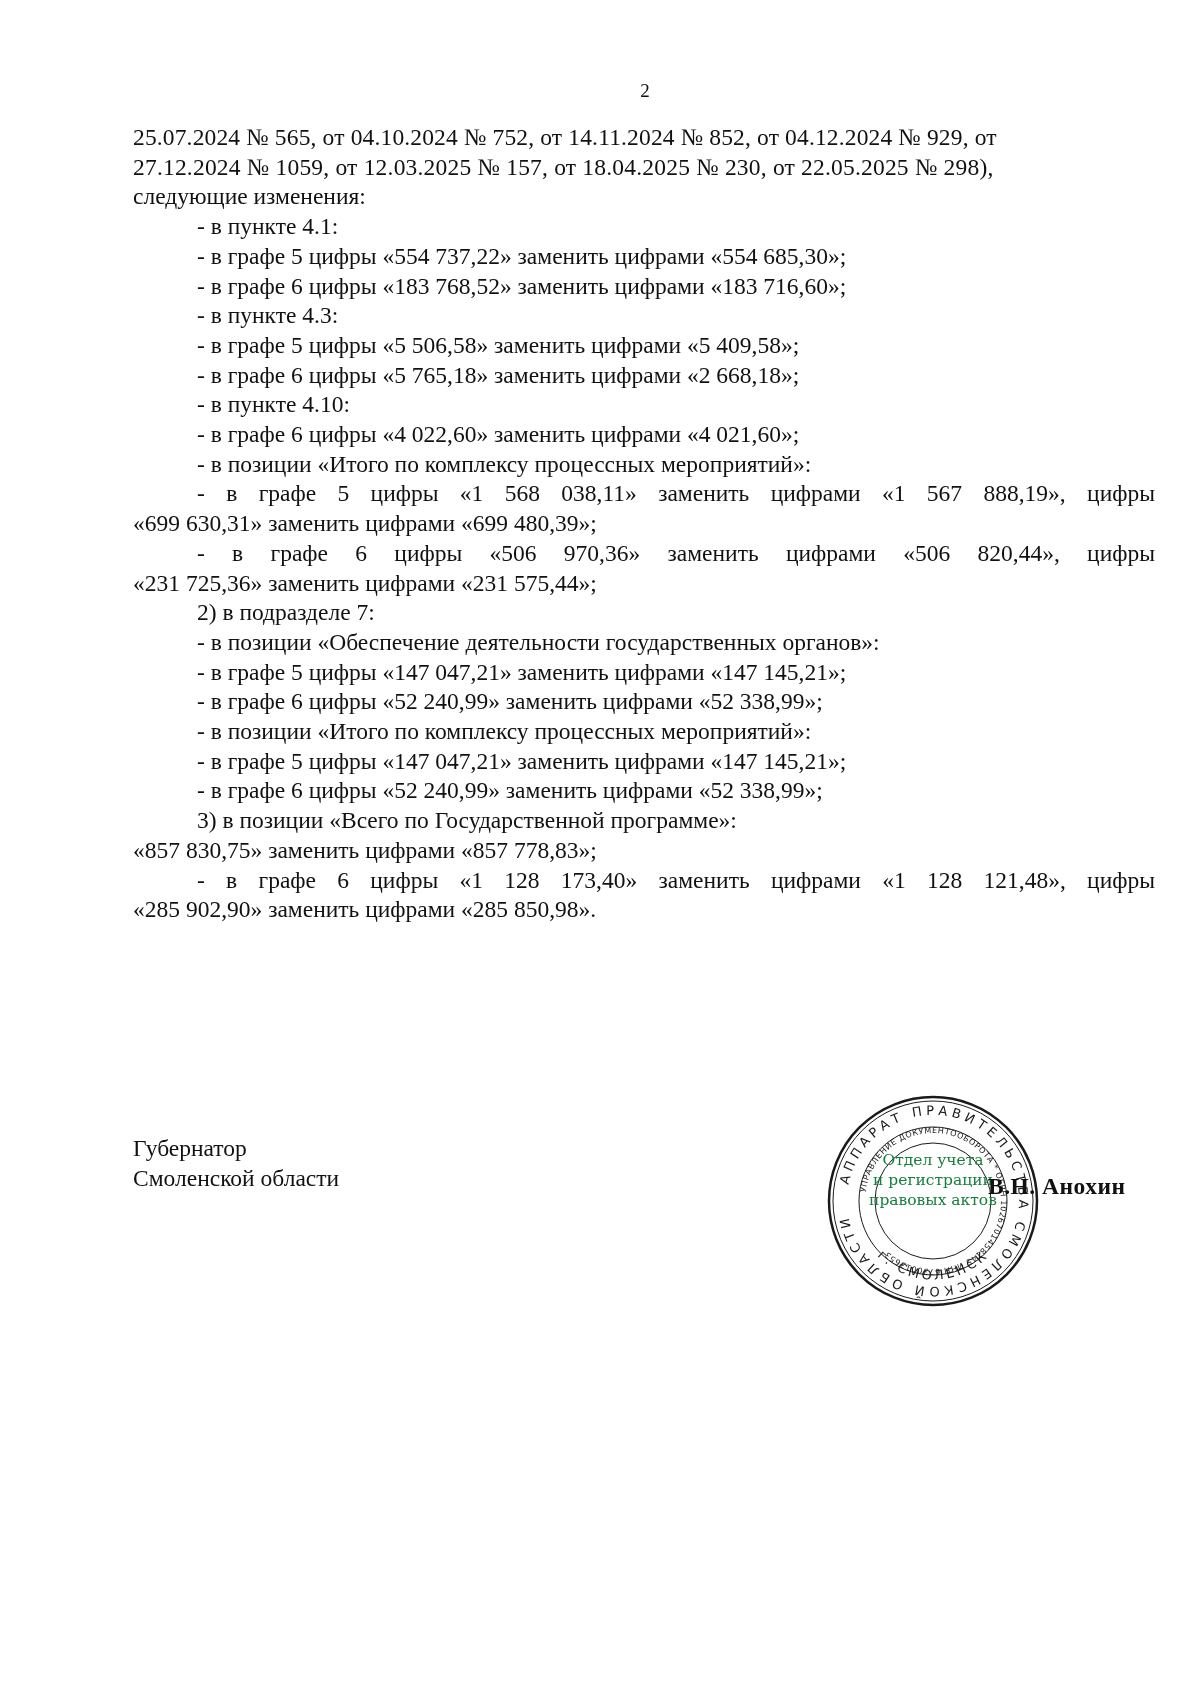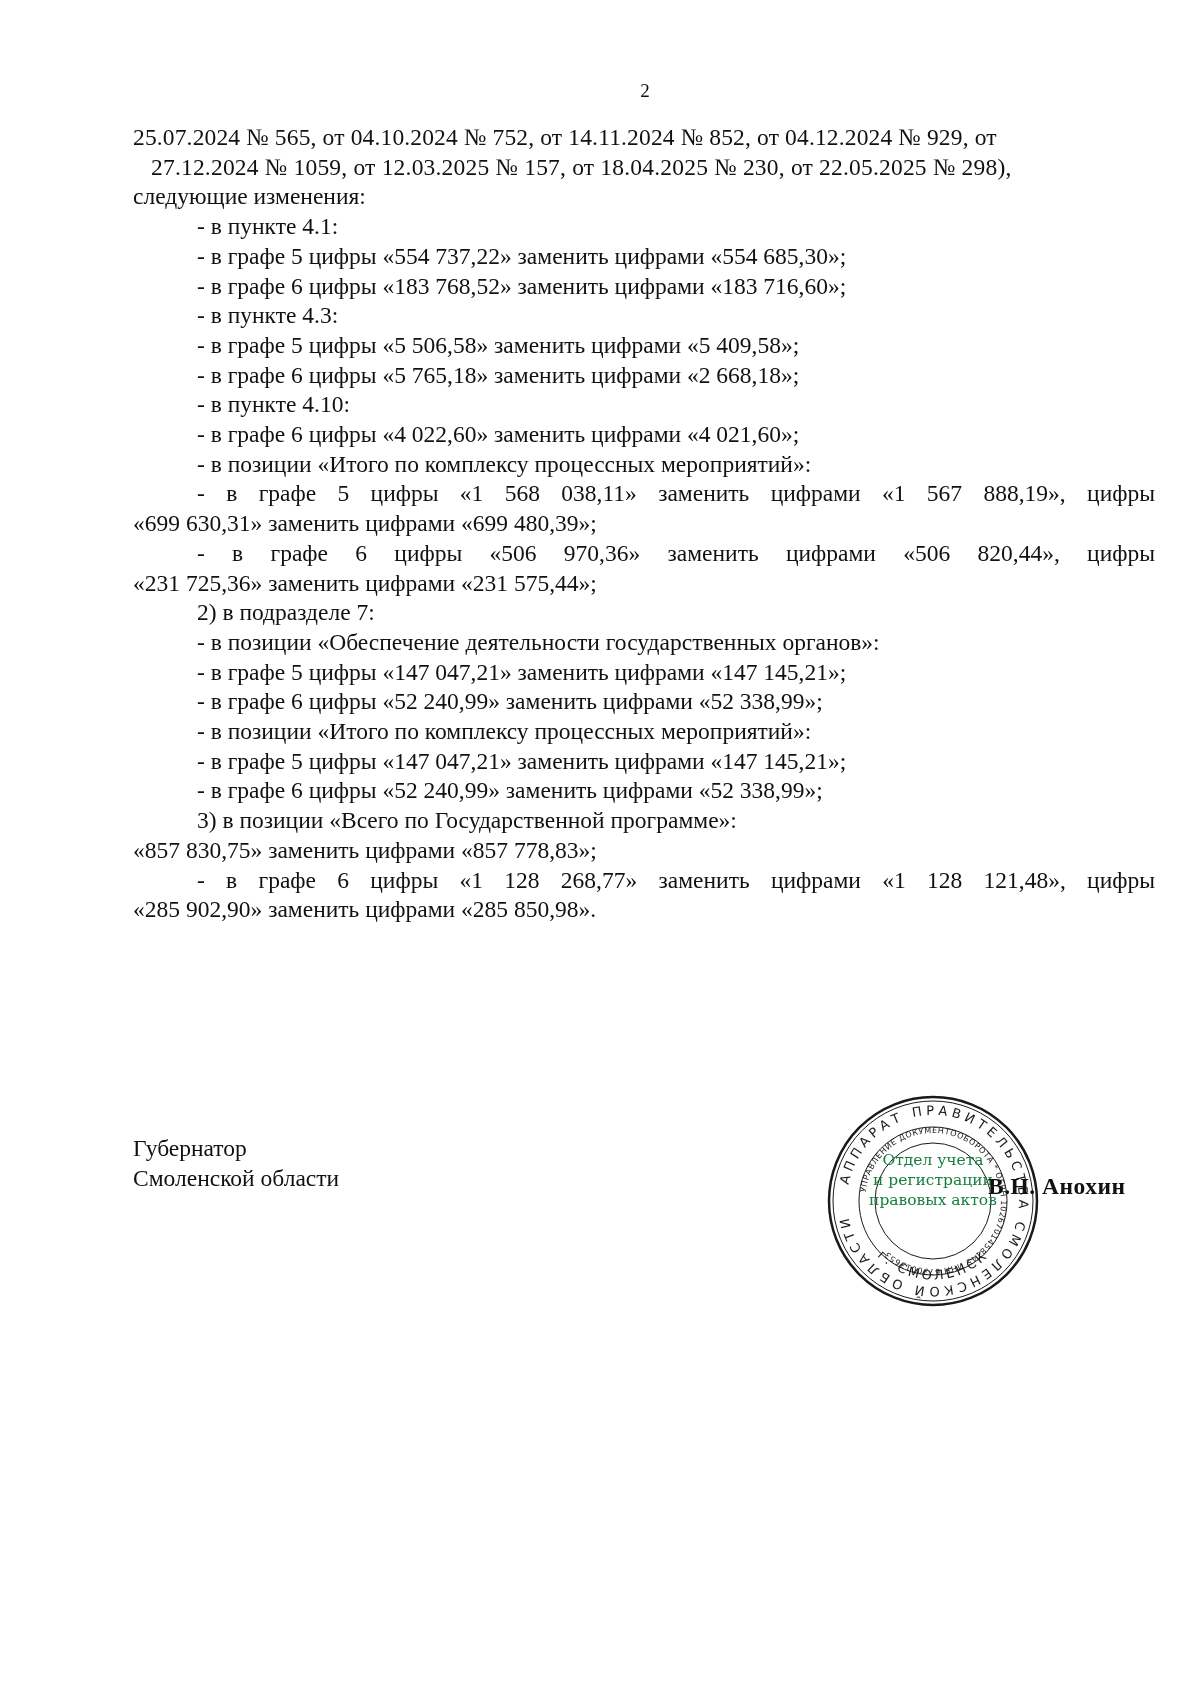--- a/index.html
+++ b/index.html
@@ -87,21 +87,21 @@
   </style>
 </head>
 <body>
 
 <div>
 
   <div class="page-number">2</div>
 
   <div class="body-text">
     <span class="line" style="letter-spacing:0.15px;">25.07.2024 № 565, от 04.10.2024 № 752, от 14.11.2024 № 852, от 04.12.2024 № 929, от</span>
-    <span class="line" style="letter-spacing:0.2px;margin-left:18px;">27.12.2024 № 1059, от 12.03.2025 № 157, от 18.04.2025 № 230, от 22.05.2025 № 298),</span>
+    <span class="line" style="letter-spacing:0.2px;">27.12.2024 № 1059, от 12.03.2025 № 157, от 18.04.2025 № 230, от 22.05.2025 № 298),</span>
     <span class="line">следующие изменения:</span>
 
     <span class="line indent">- в пункте 4.1:</span>
     <span class="line indent">- в графе 5 цифры «554 737,22» заменить цифрами «554 685,30»;</span>
     <span class="line indent">- в графе 6 цифры «183 768,52» заменить цифрами «183 716,60»;</span>
     <span class="line indent">- в пункте 4.3:</span>
     <span class="line indent">- в графе 5 цифры «5 506,58» заменить цифрами «5 409,58»;</span>
     <span class="line indent">- в графе 6 цифры «5 765,18» заменить цифрами «2 668,18»;</span>
     <span class="line indent">- в пункте 4.10:</span>
     <span class="line indent">- в графе 6 цифры «4 022,60» заменить цифрами «4 021,60»;</span>
@@ -117,21 +117,21 @@
     <span class="line indent">- в графе 5 цифры «147 047,21» заменить цифрами «147 145,21»;</span>
     <span class="line indent">- в графе 6 цифры «52 240,99» заменить цифрами «52 338,99»;</span>
     <span class="line indent">- в позиции «Итого по комплексу процессных мероприятий»:</span>
     <span class="line indent">- в графе 5 цифры «147 047,21» заменить цифрами «147 145,21»;</span>
     <span class="line indent">- в графе 6 цифры «52 240,99» заменить цифрами «52 338,99»;</span>
 
     <span class="line indent"><span>3) в позиции «</span><b>Всего по Государственной программе</b><span>»:</span></span>
 
     <span class="j-cont"><span>«</span><b>857 830,75</b><span>» заменить цифрами «</span><b>857 778,83</b><span>»;</span></span>
 
-    <span class="line indent justify"><span>- в графе 6 цифры «</span><b>1 128 268,77</b><span>» заменить цифрами «</span><b>1 128 121,48</b><span>», цифры</span></span>
+    <span class="line indent justify"><span>- в графе 6 цифры «</span><b>1 128 173,40</b><span>» заменить цифрами «</span><b>1 128 121,48</b><span>», цифры</span></span>
     <span class="j-cont"><span>«</span><b>285 902,90</b><span>» заменить цифрами «</span><b>285 850,98</b><span>».</span></span>
   </div>
 
   <div class="signature-block">
     <div>Губернатор</div>
     <div>Смоленской области</div>
   </div>
 
   <div class="stamp">
     <svg width="214" height="214" viewBox="0 0 214 214">

